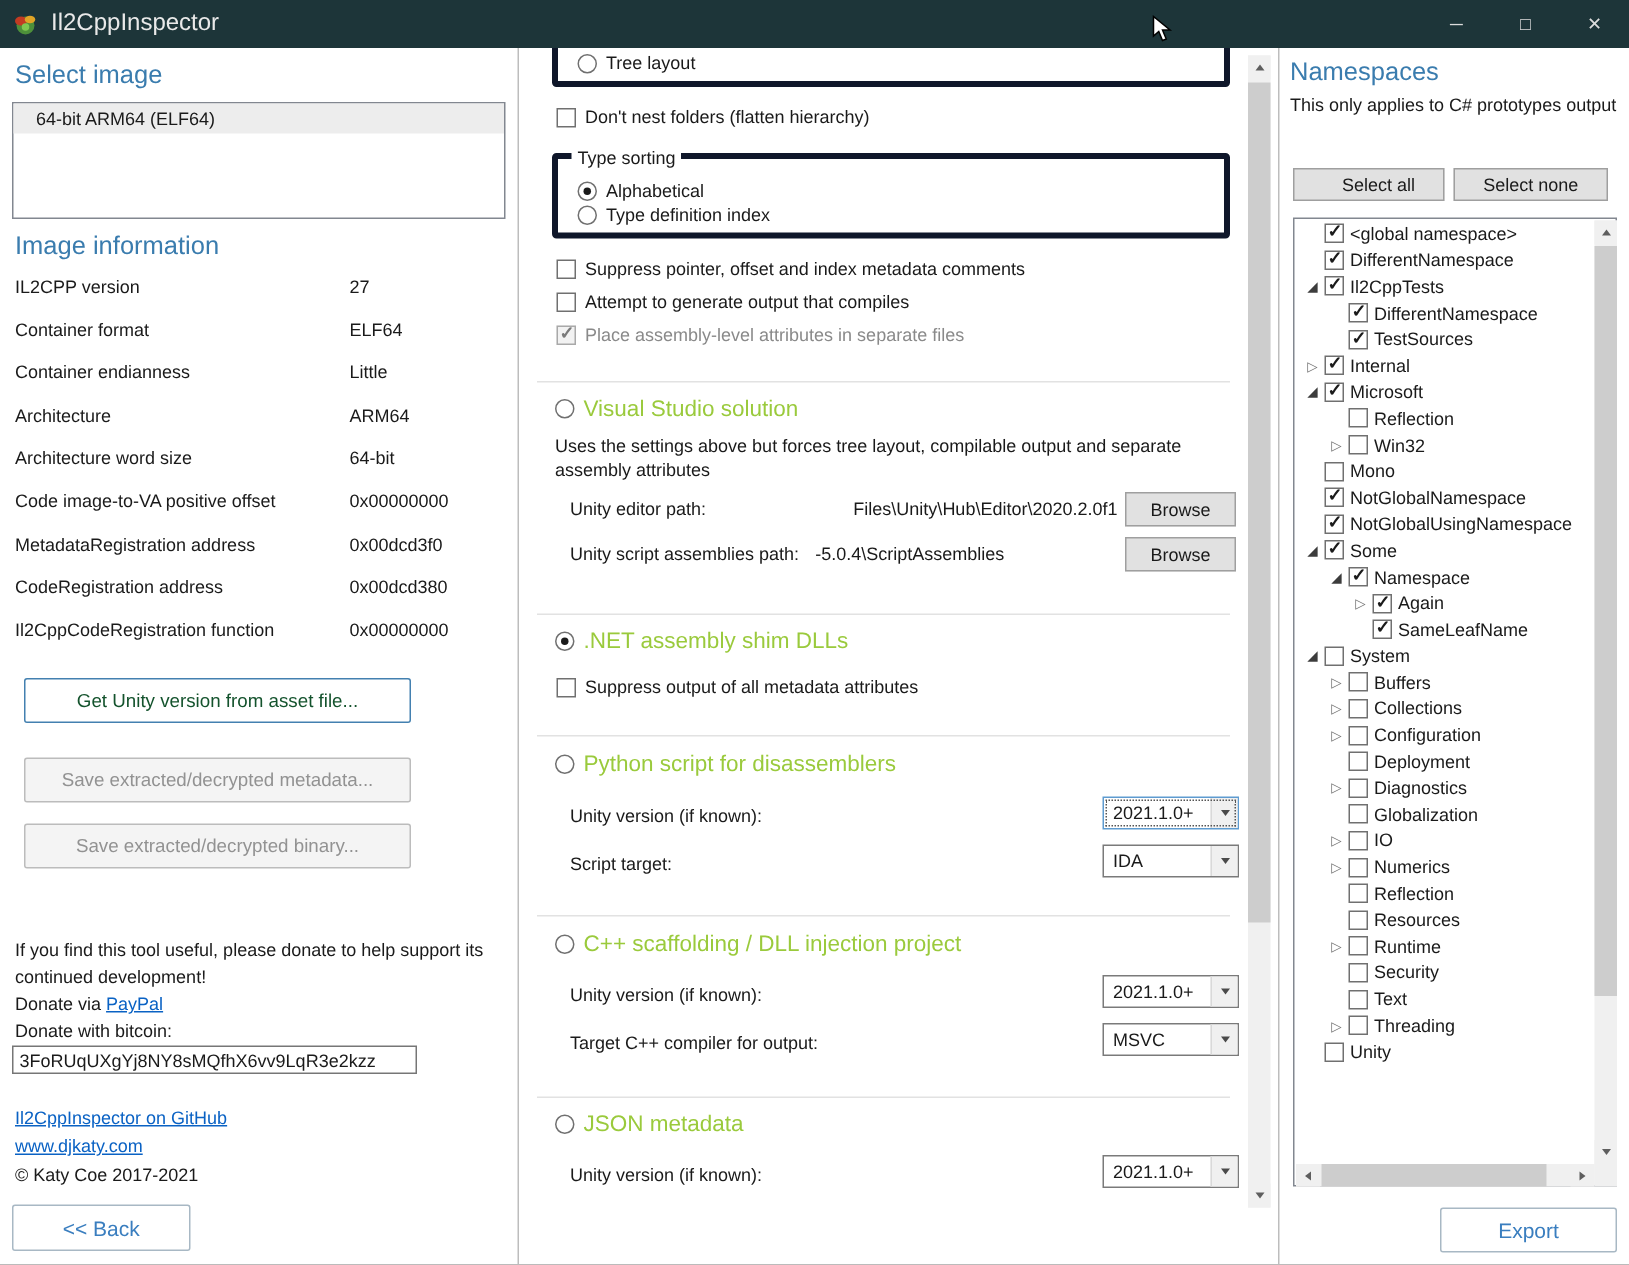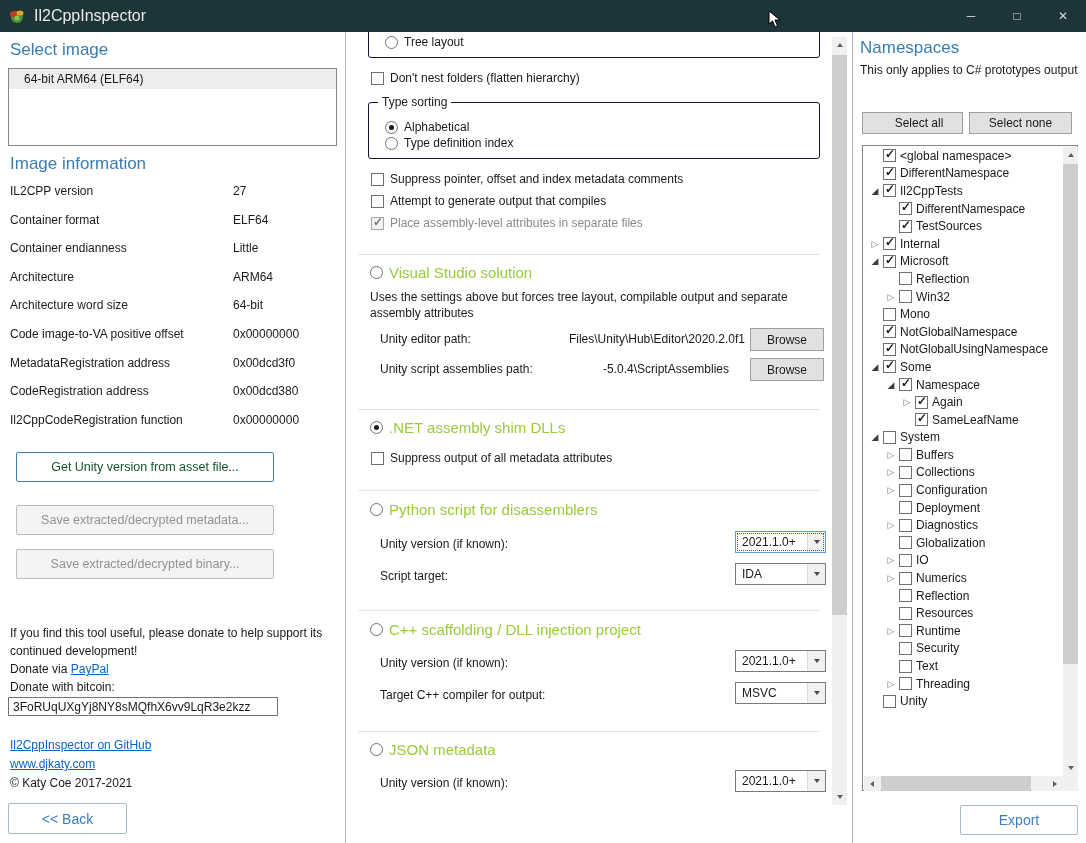--- a/index.html
+++ b/index.html
@@ -23,21 +23,21 @@
   .radio{width:13px;height:13px;border:1px solid #707070;background:#fff;border-radius:50%;display:inline-block;position:relative;flex:none;box-sizing:border-box;}
   .radio[data-checked="true"]::after{content:"";position:absolute;left:3px;top:3px;width:5px;height:5px;border-radius:50%;background:#1a1a1a;}
   .ctl-row{position:absolute;display:flex;align-items:center;gap:6px;white-space:nowrap;}
   .ctl-row[data-disabled="true"] .ctl-label{color:#8a8a8a;}
   .ctl-row[data-disabled="true"] .cb{background:#f2f2f2;border-color:#a9a9a9;}
   .ctl-row[data-disabled="true"] .cb::after{color:#7a7a7a;}
   .btn-std{background:#e1e1e1;border:1px solid #9f9f9f;color:#1a1a1a;font-size:12px;display:flex;align-items:center;justify-content:center;box-sizing:border-box;cursor:default;font-family:"Liberation Sans",sans-serif;}
   .btn-blue{background:#fff;border:1px solid #4380b0;color:#14532d;font-size:12.5px;display:flex;align-items:center;justify-content:center;border-radius:2px;box-sizing:border-box;cursor:default;}
   .btn-disabled{background:#f4f4f4;border:1px solid #bcbcbc;color:#929292;font-size:12.5px;display:flex;align-items:center;justify-content:center;border-radius:2px;box-sizing:border-box;cursor:default;}
   .btn-nav{background:#fff;border:1px solid #a8b8c4;color:#3a7ebf;font-size:14px;display:flex;align-items:center;justify-content:center;border-radius:2px;box-sizing:border-box;cursor:default;}
-  .groupbox{position:absolute;border:1px solid #0f172a;border-radius:3px;box-sizing:border-box;}
+  .groupbox{position:absolute;border:4px solid #0f172a;border-radius:3px;box-sizing:border-box;}
   .groupbox-label{position:absolute;top:-8px;left:9px;background:#fff;padding:0 4px;font-size:12px;color:#1a1a1a;}
   .sep{position:absolute;height:1px;background:#e2e2e2;}
   .field-label{position:absolute;white-space:nowrap;}
   .field-value{position:absolute;white-space:nowrap;overflow:hidden;}
   .combo{position:absolute;width:91px;height:22px;border:1px solid #7a7a7a;background:#fff;box-sizing:border-box;display:flex;align-items:center;cursor:default;}
   .combo .combo-text{flex:1;padding-left:6px;font-size:12px;overflow:hidden;white-space:nowrap;}
   .combo .combo-arrow{width:17px;height:100%;background:#f0f0f0;border-left:1px solid #d9d9d9;display:flex;align-items:center;justify-content:center;flex:none;}
   .combo .combo-arrow::after{content:"";border-left:3.5px solid transparent;border-right:3.5px solid transparent;border-top:4px solid #4a4a4a;}
   .combo.focused{outline:1px dotted #555;outline-offset:-3px;border-color:#5e9bd0;}
   .textbox{position:absolute;border:1px solid #767676;background:#fff;box-sizing:border-box;font-size:12px;display:flex;align-items:center;padding-left:4px;overflow:hidden;white-space:nowrap;}
@@ -221,21 +221,21 @@
 
     <div class="ctl-row" style="left:20px;top:232px;">
       <span class="radio" data-checked="false"></span>
       <span class="green-h">Visual Studio solution</span>
     </div>
     <div class="vs-desc" style="left:20px;top:257px;width:455px;">Uses the settings above but forces tree layout, compilable output and separate assembly attributes</div>
     <div class="field-label" style="left:30px;top:300px;">Unity editor path:</div>
     <div class="field-value" style="left:150px;top:300px;width:245px;text-align:right;">Files\Unity\Hub\Editor\2020.2.0f1</div>
     <div class="btn-std" style="position:absolute;left:400px;top:296px;width:74px;height:23px;">Browse</div>
     <div class="field-label" style="left:30px;top:330px;">Unity script assemblies path:</div>
-    <div class="field-value" style="left:134px;top:330px;width:245px;text-align:right;">-5.0.4\ScriptAssemblies</div>
+    <div class="field-value" style="left:134px;top:330px;width:245px;text-align:center;">-5.0.4\ScriptAssemblies</div>
     <div class="btn-std" style="position:absolute;left:400px;top:326px;width:74px;height:23px;">Browse</div>
 
     <div class="sep" style="left:8px;top:377px;width:462px;"></div>
 
     <div class="ctl-row" style="left:20px;top:387px;">
       <span class="radio" data-checked="true"></span>
       <span class="green-h">.NET assembly shim DLLs</span>
     </div>
     <div class="ctl-row" style="left:21px;top:419px;">
       <span class="cb" data-checked="false"></span>

